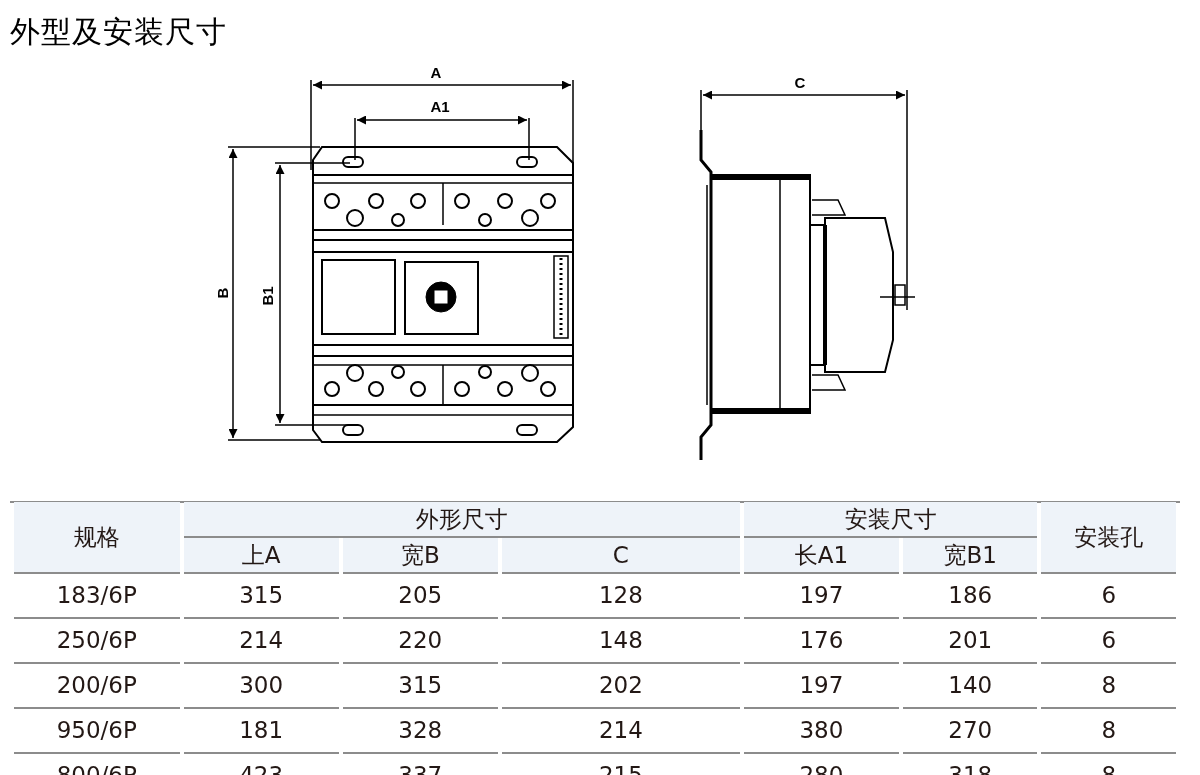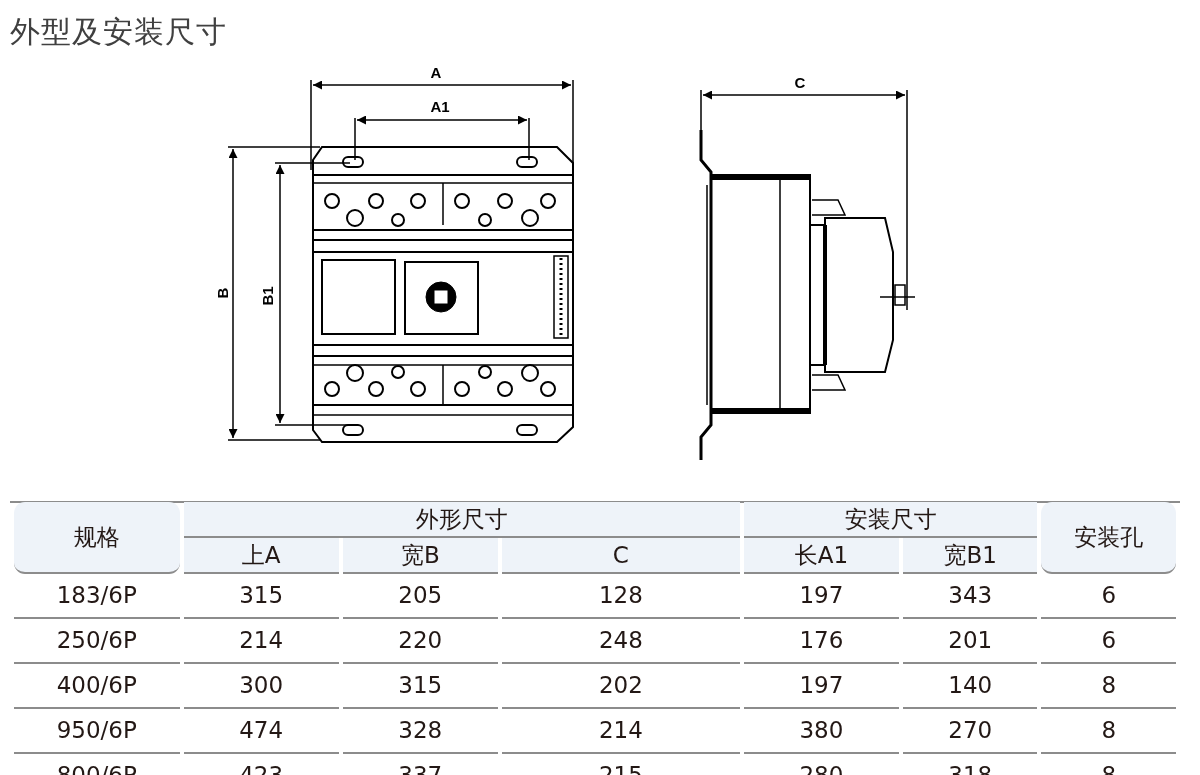--- a/index.html
+++ b/index.html
@@ -1,24 +1,24 @@
 <!DOCTYPE html>
 <html><head>
 <meta charset="utf-8">
 <style>
   html, body { margin:0; padding:0; background:#ffffff; }
   body { width:1200px; height:775px; position:relative; overflow:hidden; font-family:"DejaVu Sans", sans-serif; color:#231815; }
-  .title { position:absolute; left:10px; top:12px; font-size:30px; color:#404040; letter-spacing:1px; }
+  .title { position:absolute; left:10px; top:12px; font-size:30px; color:#000000; letter-spacing:1px; }
   .drawing { position:absolute; left:0; top:0; }
   .dimlabel { font-family:"Liberation Sans", sans-serif; font-weight:bold; font-size:15px; fill:#000; }
   table.spec { position:absolute; left:10px; top:502px; width:1170px; border-collapse:separate; border-spacing:4px 0; font-size:23px; }
   table.spec td, table.spec th { text-align:center; font-weight:normal; padding:0; height:36px; border-bottom:2px solid #8c8c8c; }
   table.spec thead th { background:#eef3f9; height:34px; }
   table.spec thead tr.r1 th.grp { height:34px; }
-  table.spec thead tr.r1 th.span2 { height:70px;border-radius:11px; }
+  table.spec thead tr.r1 th.span2 { height:70px; }
   table.spec tbody td { height:35px; line-height:43px; }
   table.spec tbody tr:first-child td { }
   .topline { position:absolute; left:10px; top:501px; width:1170px; border-top:2px solid #8c8c8c; }
 </style>
 </head>
 <body>
 
 <div class="title">外型及安装尺寸</div>
 
 <svg class="drawing" width="1200" height="500">
@@ -145,44 +145,44 @@
       <th style="width:130px">宽B1</th>
     </tr>
   </thead>
   <tbody>
     <tr>
       <td>183/6P</td>
       <td>315</td>
       <td>205</td>
       <td>128</td>
       <td>197</td>
-      <td>343</td>
+      <td>186</td>
       <td>6</td>
     </tr>
     <tr>
       <td>250/6P</td>
       <td>214</td>
       <td>220</td>
-      <td>248</td>
+      <td>148</td>
       <td>176</td>
       <td>201</td>
       <td>6</td>
     </tr>
     <tr>
-      <td>400/6P</td>
+      <td>200/6P</td>
       <td>300</td>
       <td>315</td>
       <td>202</td>
       <td>197</td>
       <td>140</td>
       <td>8</td>
     </tr>
     <tr>
       <td>950/6P</td>
-      <td>474</td>
+      <td>181</td>
       <td>328</td>
       <td>214</td>
       <td>380</td>
       <td>270</td>
       <td>8</td>
     </tr>
     <tr>
       <td>800/6P</td>
       <td>423</td>
       <td>337</td>

